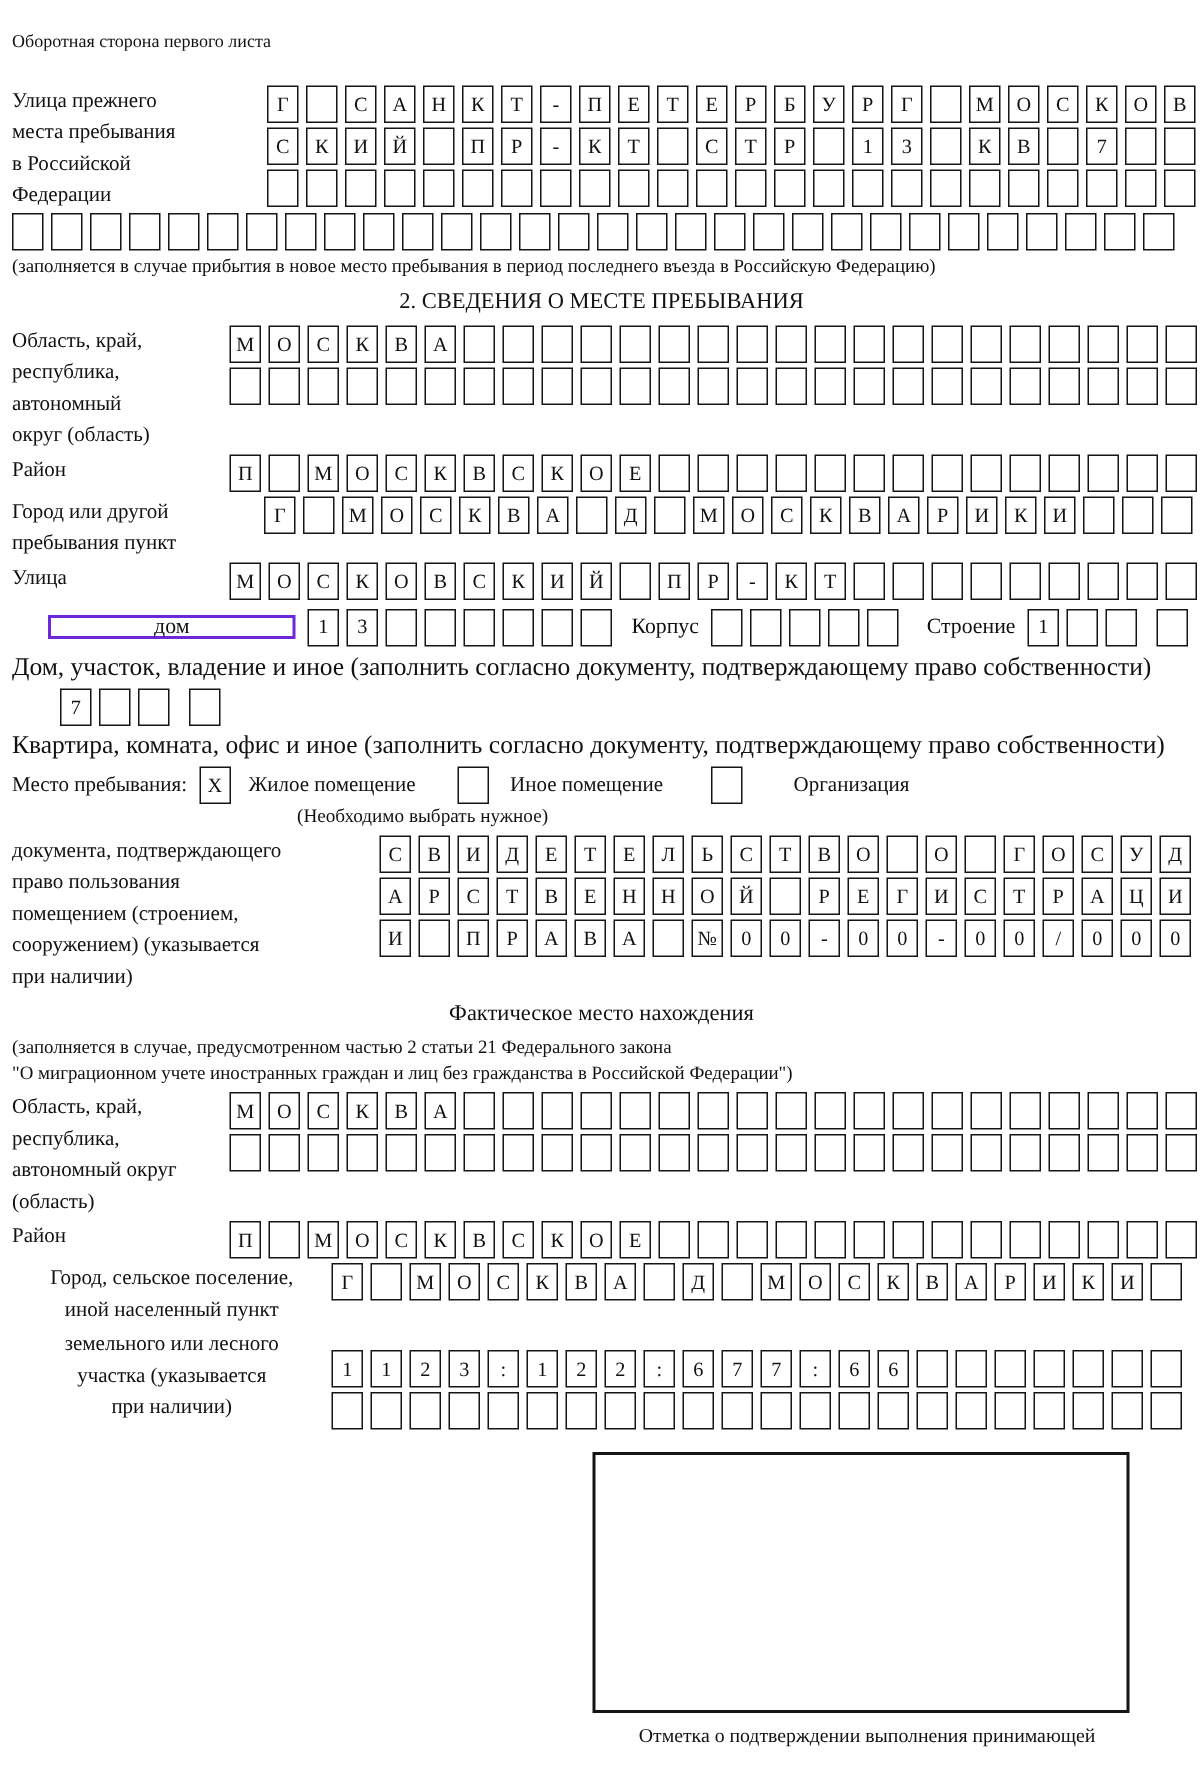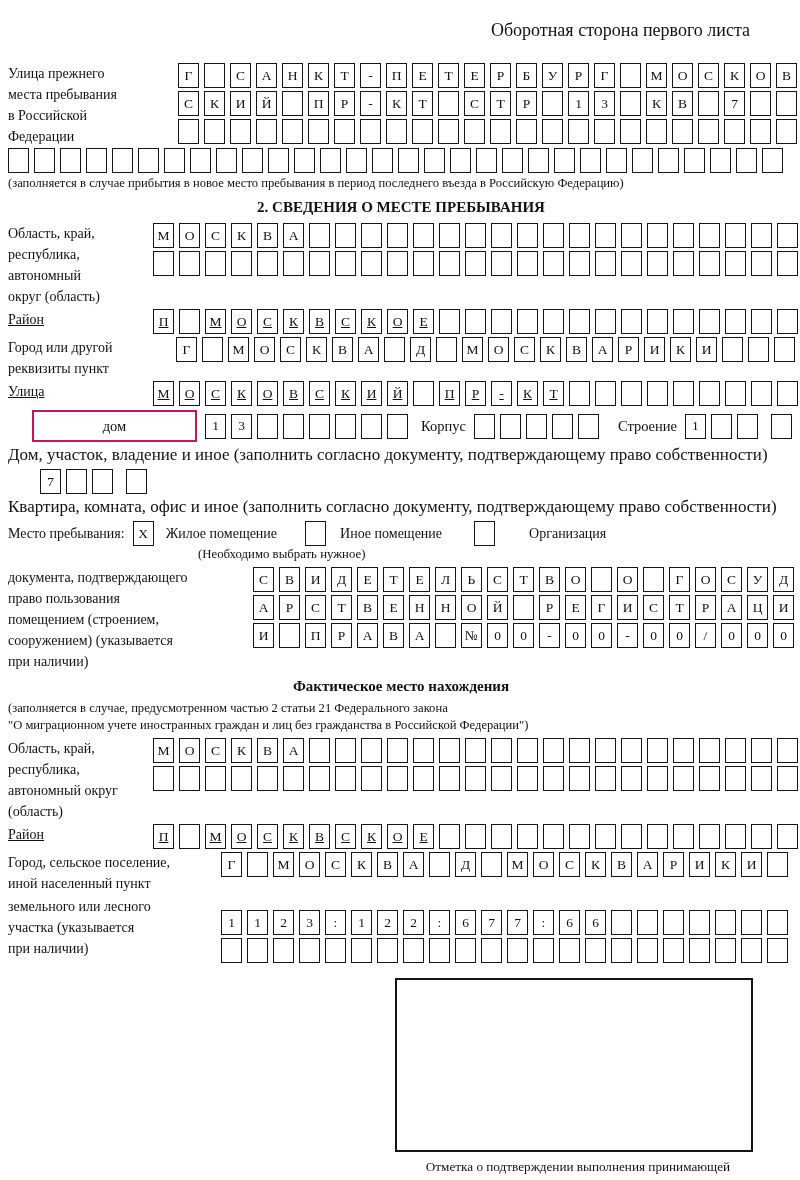--- a/index.html
+++ b/index.html
@@ -3,57 +3,57 @@
 <meta charset="utf-8">
 <style>
   * { margin:0; padding:0; box-sizing:border-box; }
   html,body { background:#fff; }
   body {
     width:800px; height:1180px; overflow:hidden;
     padding:10px 6px 0 8px;
     font-family:"Liberation Serif","DejaVu Serif",serif;
     color:#111;
   }
-  .hdr { text-align:right; padding-right:44px; font-size:18px; margin-top:10px; }
+  .hdr { text-align:left; padding-right:44px; font-size:12px; margin-top:10px; }
 
   .frow { display:flex; align-items:flex-start; }
   .lbl { font-size:14px; line-height:21px; flex-shrink:0; }
   .cellrows .cells { margin-bottom:3px; }
   .cells { display:flex; flex-wrap:nowrap; }
   .cell {
     width:21px; height:25px; border:1.8px solid #151515; margin-right:5px;
     display:flex; align-items:center; justify-content:center;
     font-size:13.5px; flex-shrink:0;
   }
   .sep-last .cell:last-child { margin-left:8px; }
 
   .caption { font-size:12.6px; line-height:17px; }
-  .sect-title { text-align:center; font-weight:bold; font-size:15px; }
+  .sect-title { text-align:center; font-weight:normal; font-size:15px; }
 
   .wbox {
-    height:32px; border:2px solid #be185d;
+    height:16px; border:2px solid #6d28d9;
     display:flex; align-items:center; justify-content:center;
     font-size:14.5px; flex-shrink:0;
   }
   .inline-lbl { font-size:14.5px; line-height:28px; flex-shrink:0; }
 
   
   .w-addr  { width:170px; }
   .w-obl   { width:145px; }
   .w-gorod { width:168px; }
   .w-doc   { width:245px; }
-  .w-s3    { width:213px; }
+  .w-s3    { width:213px;text-align:center; }
 
   
   .addr-group { margin-top:22px; }
   .fullrow { margin-top:1px; }
   .addr-note { margin-top:2px; }
   .s2-title { margin:7px 0 7px 0; }
   .group { margin-bottom:2px; }
-  .rowline { margin-bottom:3px;text-decoration:underline; }
+  .rowline { margin-bottom:3px; }
 
   .dom-row { margin-top:4px; margin-left:24px; align-items:center; }
   .dom-box { width:165px; }
   .kv-box { width:202px; }
   .gap8 { width:8px; flex-shrink:0; }
   .gap14 { width:14px; flex-shrink:0; }
   .under-note { margin:3px 0 4px 0; text-align:left; font-size:17px; }
 
   .mesto { display:flex; align-items:center; margin-top:3px; }
   .mesto .lbl-inline { font-size:14px; }
@@ -292,21 +292,21 @@
       <span class="cell"></span>
       <span class="cell"></span>
       <span class="cell"></span>
       <span class="cell"></span>
     </div>
 </div>
 
 <div class="frow group">
   <div class="lbl w-gorod">
     <div>Город или другой</div>
-    <div>реквизиты пункт</div>
+    <div>пребывания пункт</div>
   </div>
   <div class="cells">
       <span class="cell">Г</span>
       <span class="cell"></span>
       <span class="cell">М</span>
       <span class="cell">О</span>
       <span class="cell">С</span>
       <span class="cell">К</span>
       <span class="cell">В</span>
       <span class="cell">А</span>

